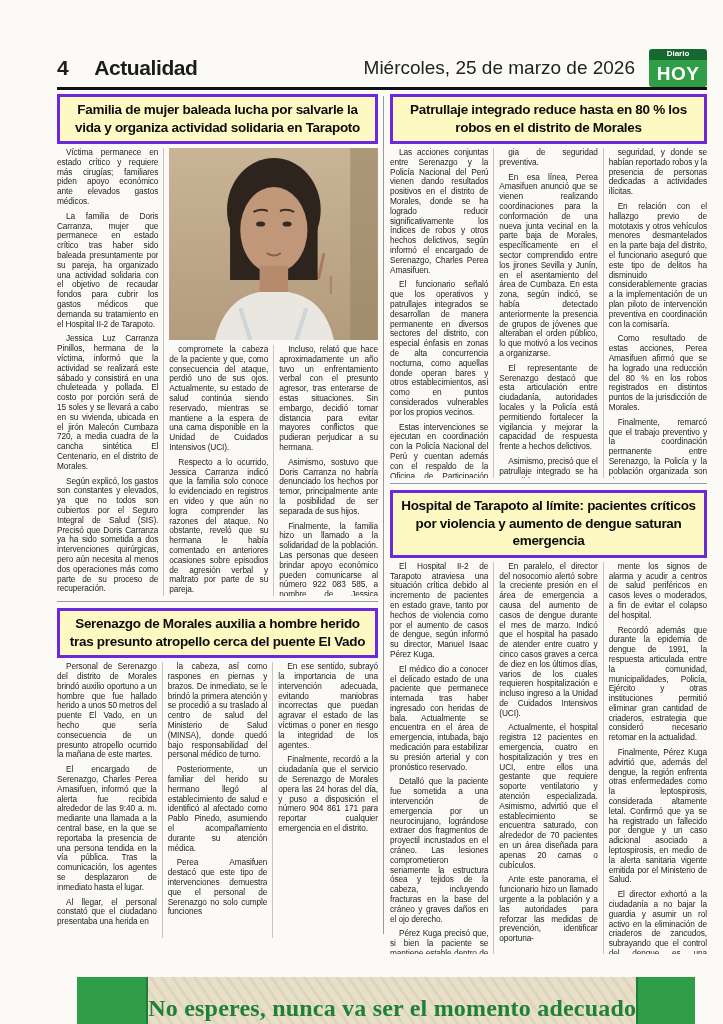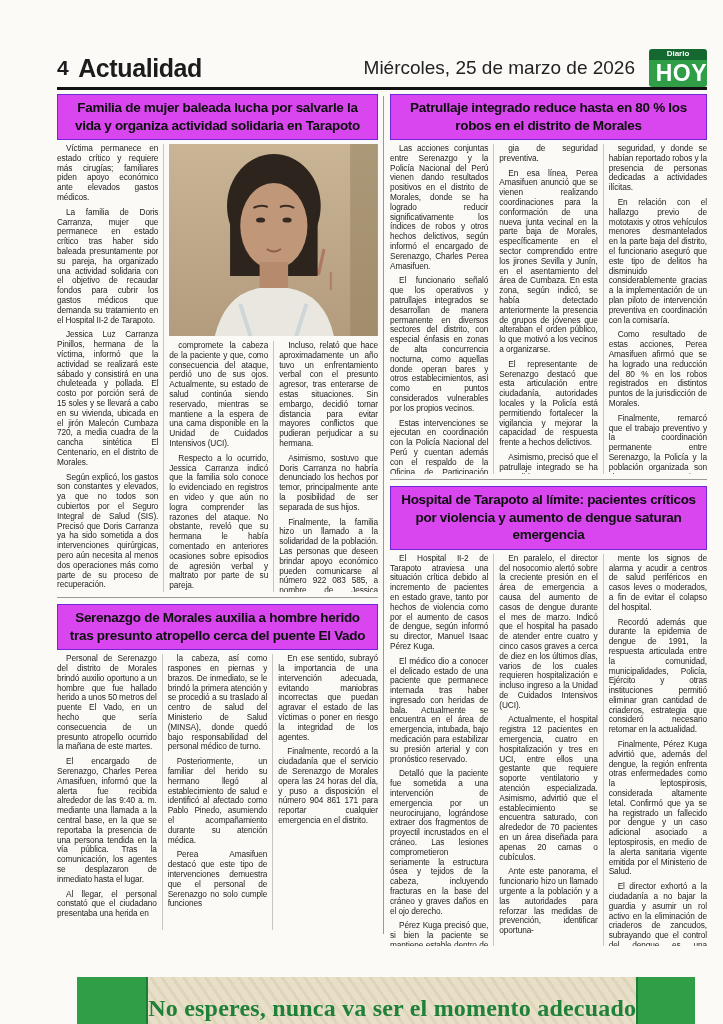--- a/index.html
+++ b/index.html
@@ -6,36 +6,36 @@
   html,body { background:#e0e0e0; }
   .page {
     position:relative; width:723px; height:1024px; margin:0 auto;
     background:#fbfaf6; color:#1c1c1c; overflow:hidden;
     font-family:"Liberation Sans", sans-serif;
   }
   
   .masthead { position:absolute; left:57px; top:50px; width:650px; height:36px;
     display:flex; align-items:center; }
   .page-num { font-size:21px; font-weight:bold; letter-spacing:-0.5px; }
-  .section-name { font-size:25px; font-weight:bold; margin-left:10px; letter-spacing:-0.4px; }
+  .section-name { font-size:21px; font-weight:bold; margin-left:26px; letter-spacing:-0.4px; }
   .head-spacer { flex:1; }
   .head-date { font-size:19px; color:#222; margin-right:14px; }
   .logo { width:58px; height:38px; display:flex; flex-direction:column; border-radius:3px; overflow:hidden; }
   .logo-top { background:var(--logo-dark-green,#15682f); color:#fff; font-size:8px; font-weight:bold;
     text-align:center; line-height:10px; height:20px; }
-  .logo-main { background:var(--brand-green,#2f9e46); color:#fff; font-size:23px; font-weight:bold;
-    text-align:right; flex:1; line-height:27px; letter-spacing:0.5px; }
+  .logo-main { background:var(--brand-green,#2f9e46); color:#fff; font-size:19px; font-weight:bold;
+    text-align:center; flex:1; line-height:27px; letter-spacing:0.5px; }
   .head-rule { position:absolute; left:57px; top:87px; width:650px; height:3px; background:#111; }
   
   .left-half  { position:absolute; left:57px;  top:94px; width:321px; }
   .right-half { position:absolute; left:390px; top:94px; width:317px; }
   .v-divider  { position:absolute; left:383px; top:96px; width:1px; height:838px; background:#9a9a9a; }
   .h-divider  { height:1px; background:#9a9a9a; margin:5px 0 6px 0; }
   
-  .headline-box { border:1px solid #6d28d9; padding:4px 8px 5px 8px; margin-bottom:4px; background:#d946ef; }
+  .headline-box { border:3px solid #6d28d9; padding:4px 8px 5px 8px; margin-bottom:4px; background:#fef9c3; }
   .headline-box h2 { font-size:13.5px; line-height:1.3; font-weight:bold; text-align:center;
     letter-spacing:-0.3px; color:#0d0d0d; }
   
   .cols { display:flex; overflow:hidden; }
   .col { flex:1; overflow:hidden; }
   .col + .col { border-left:1px solid #c7c5bf; padding-left:5px; margin-left:5px; }
   .col p { font-size:8.3px; line-height:9.8px; letter-spacing:-0.12px; text-align:justify;
     text-indent:9px; margin-bottom:5px; color:#242424; }
   .a1-body { height:448px; }
   .a2-body { height:330px; }

